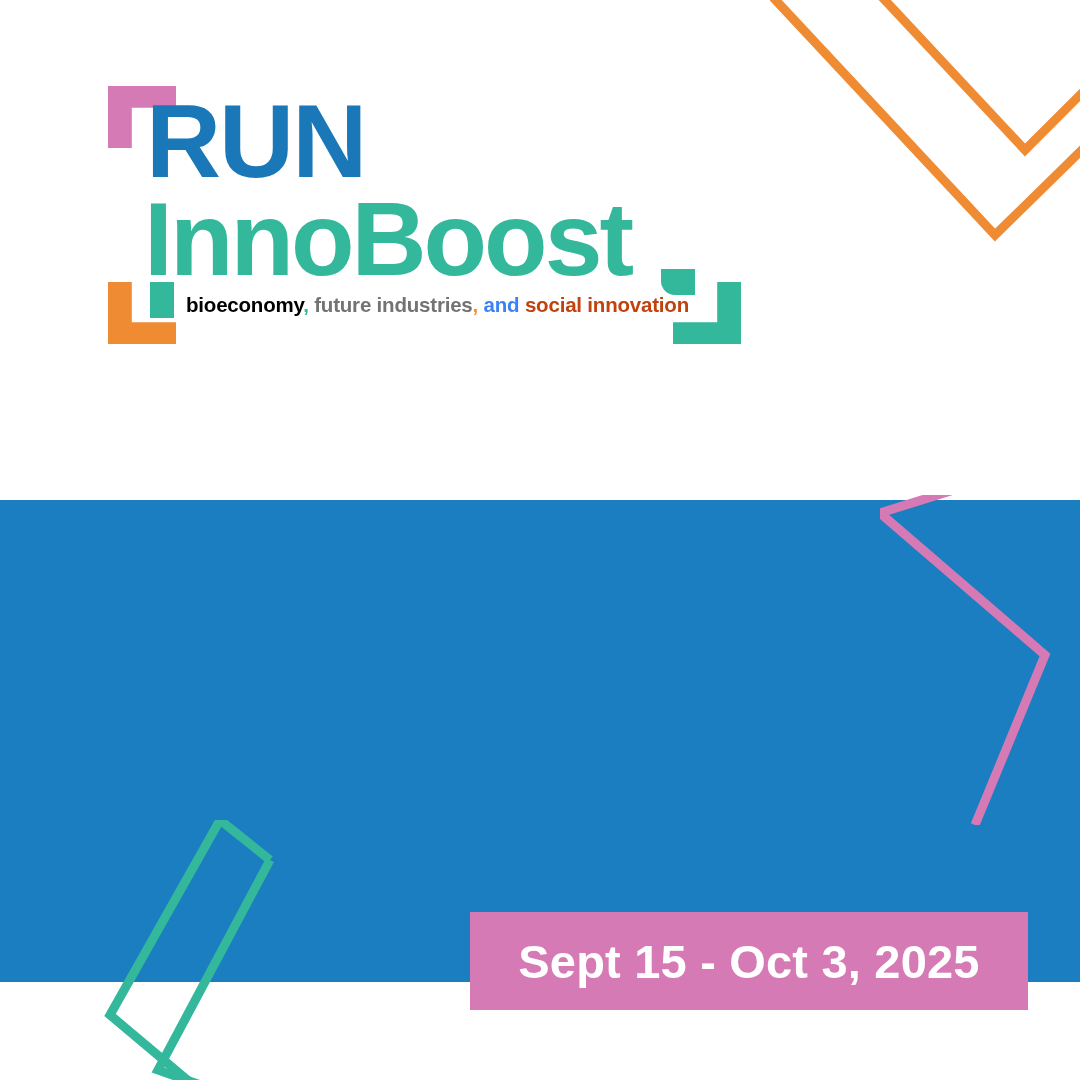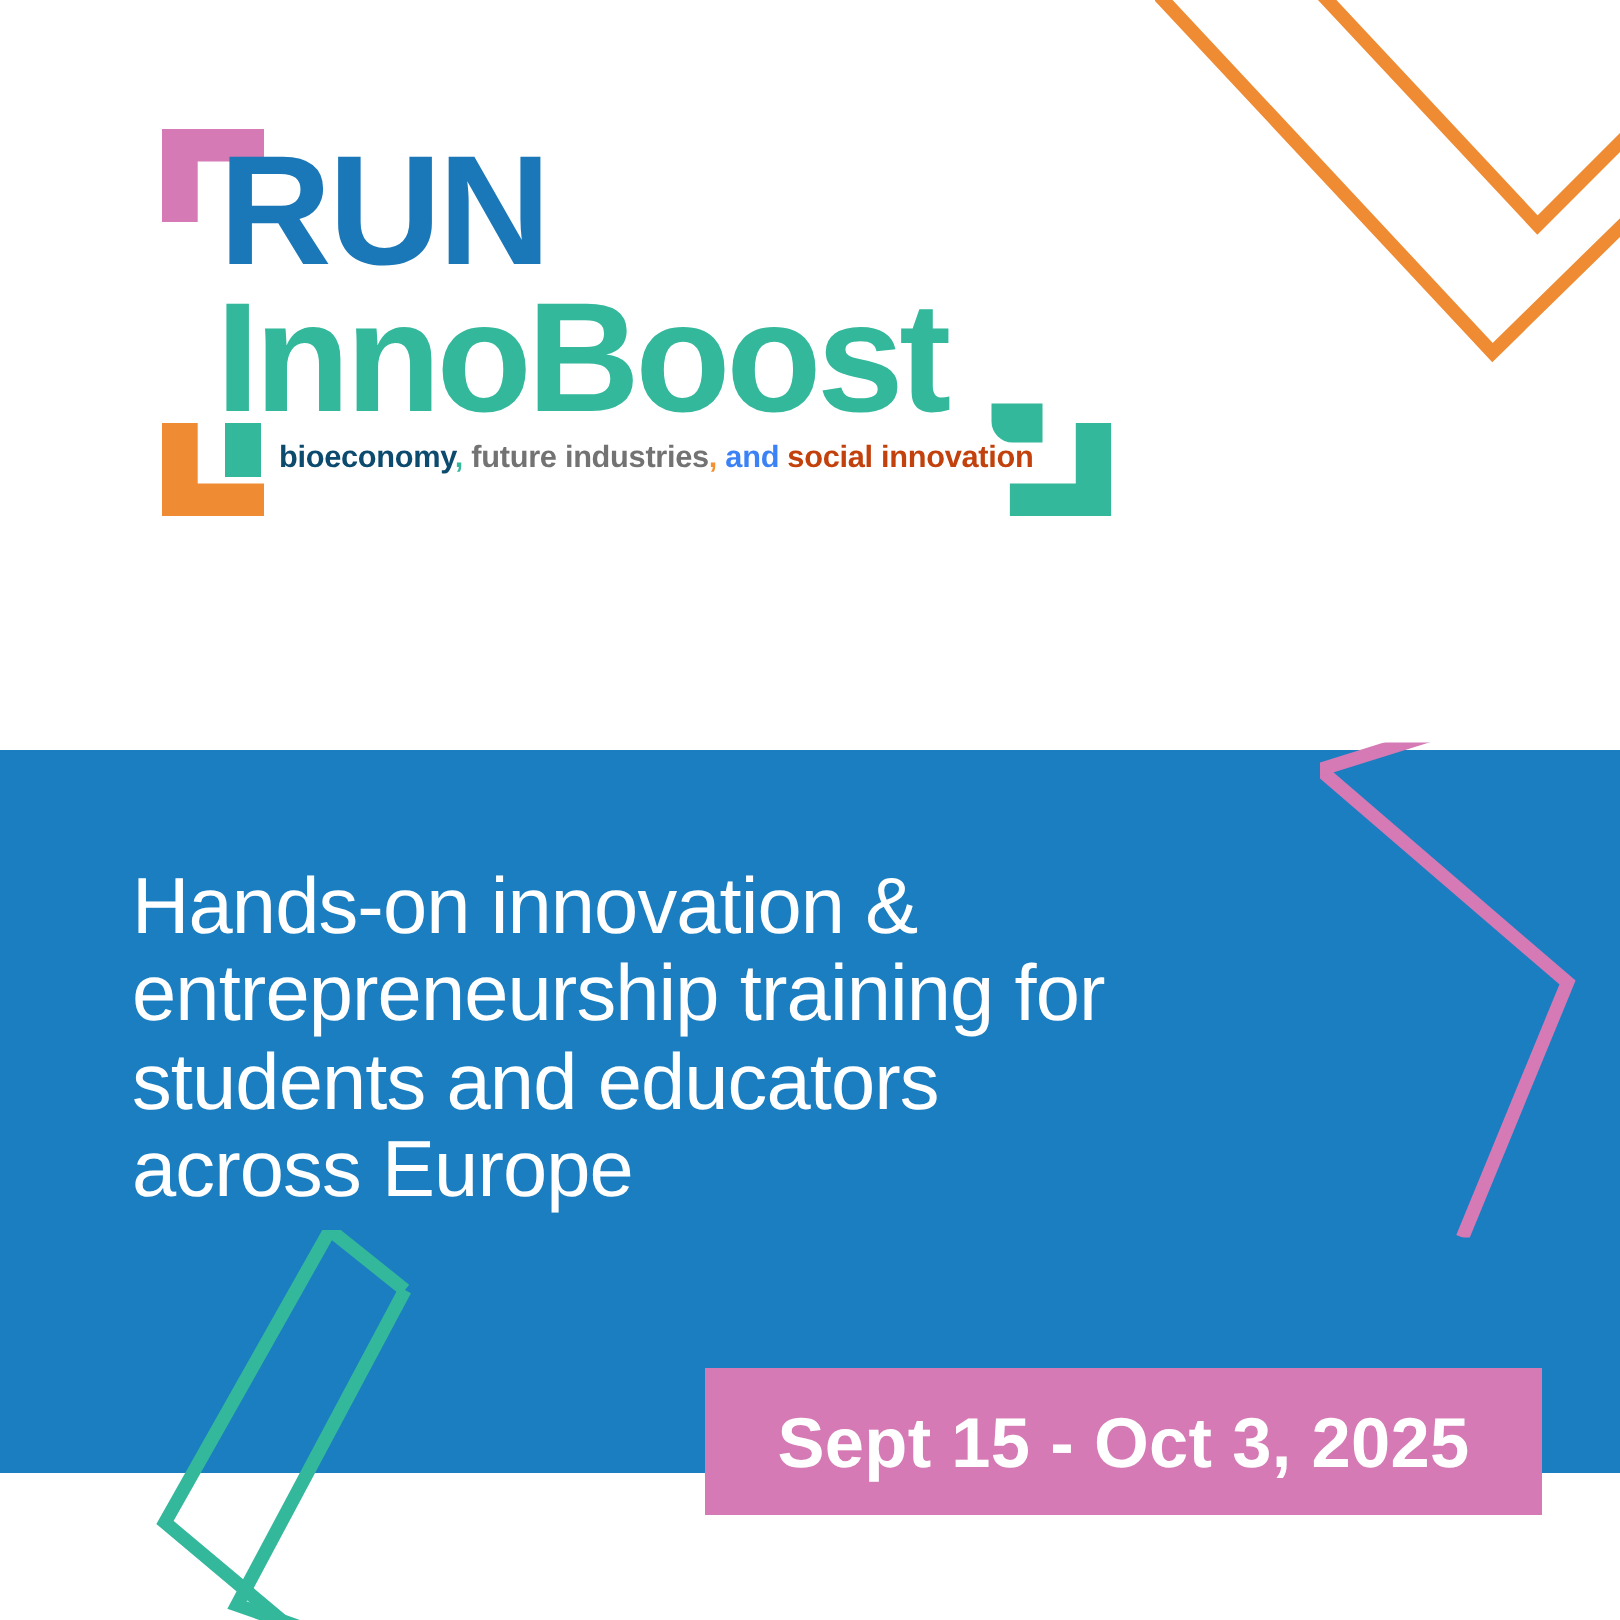--- a/index.html
+++ b/index.html
@@ -140,21 +140,21 @@
   .logo-tagline {
     position: absolute;
     left: 78px;
     top: 207px;
     font-size: 20.5px;
     font-weight: 700;
     letter-spacing: -0.2px;
     white-space: nowrap;
     font-family: "Liberation Sans", sans-serif;
   }
-  .tg-bio   { color: #0c4a6e; }
+  .tg-bio   { color: #000000; }
   .tg-comma { color: #33b89b; }
   .tg-fut   { color: #737373; }
   .tg-comma2{ color: #f5912e; }
   .tg-and   { color: #3b82f6; }
   .tg-soc   { color: #c2410c; }
 
   
   .banner-green {
     position: absolute;
     left: 46px;
@@ -252,24 +252,18 @@
 
     <div class="logo-run">RUN</div>
     <div class="logo-innoboost">InnoBoost</div>
 
     <div class="logo-tagline">
       <span class="tg-bio">bioeconomy</span><span class="tg-comma">, </span><span class="tg-fut">future industries</span><span class="tg-comma2">, </span><span class="tg-and">and </span><span class="tg-soc">social innovation</span>
     </div>
   </div>
 
 
-  <div class="body-copy">
-    <div>Hands-on innovation &amp;</div>
-    <div>entrepreneurship training for</div>
-    <div>students and educators</div>
-    <div>across Europe</div>
-  </div>
 
   <div class="date-badge">
     <span class="date-badge-text">Sept 15 - Oct 3, 2025</span>
   </div>
 
 </div>
 
 </body></html>

